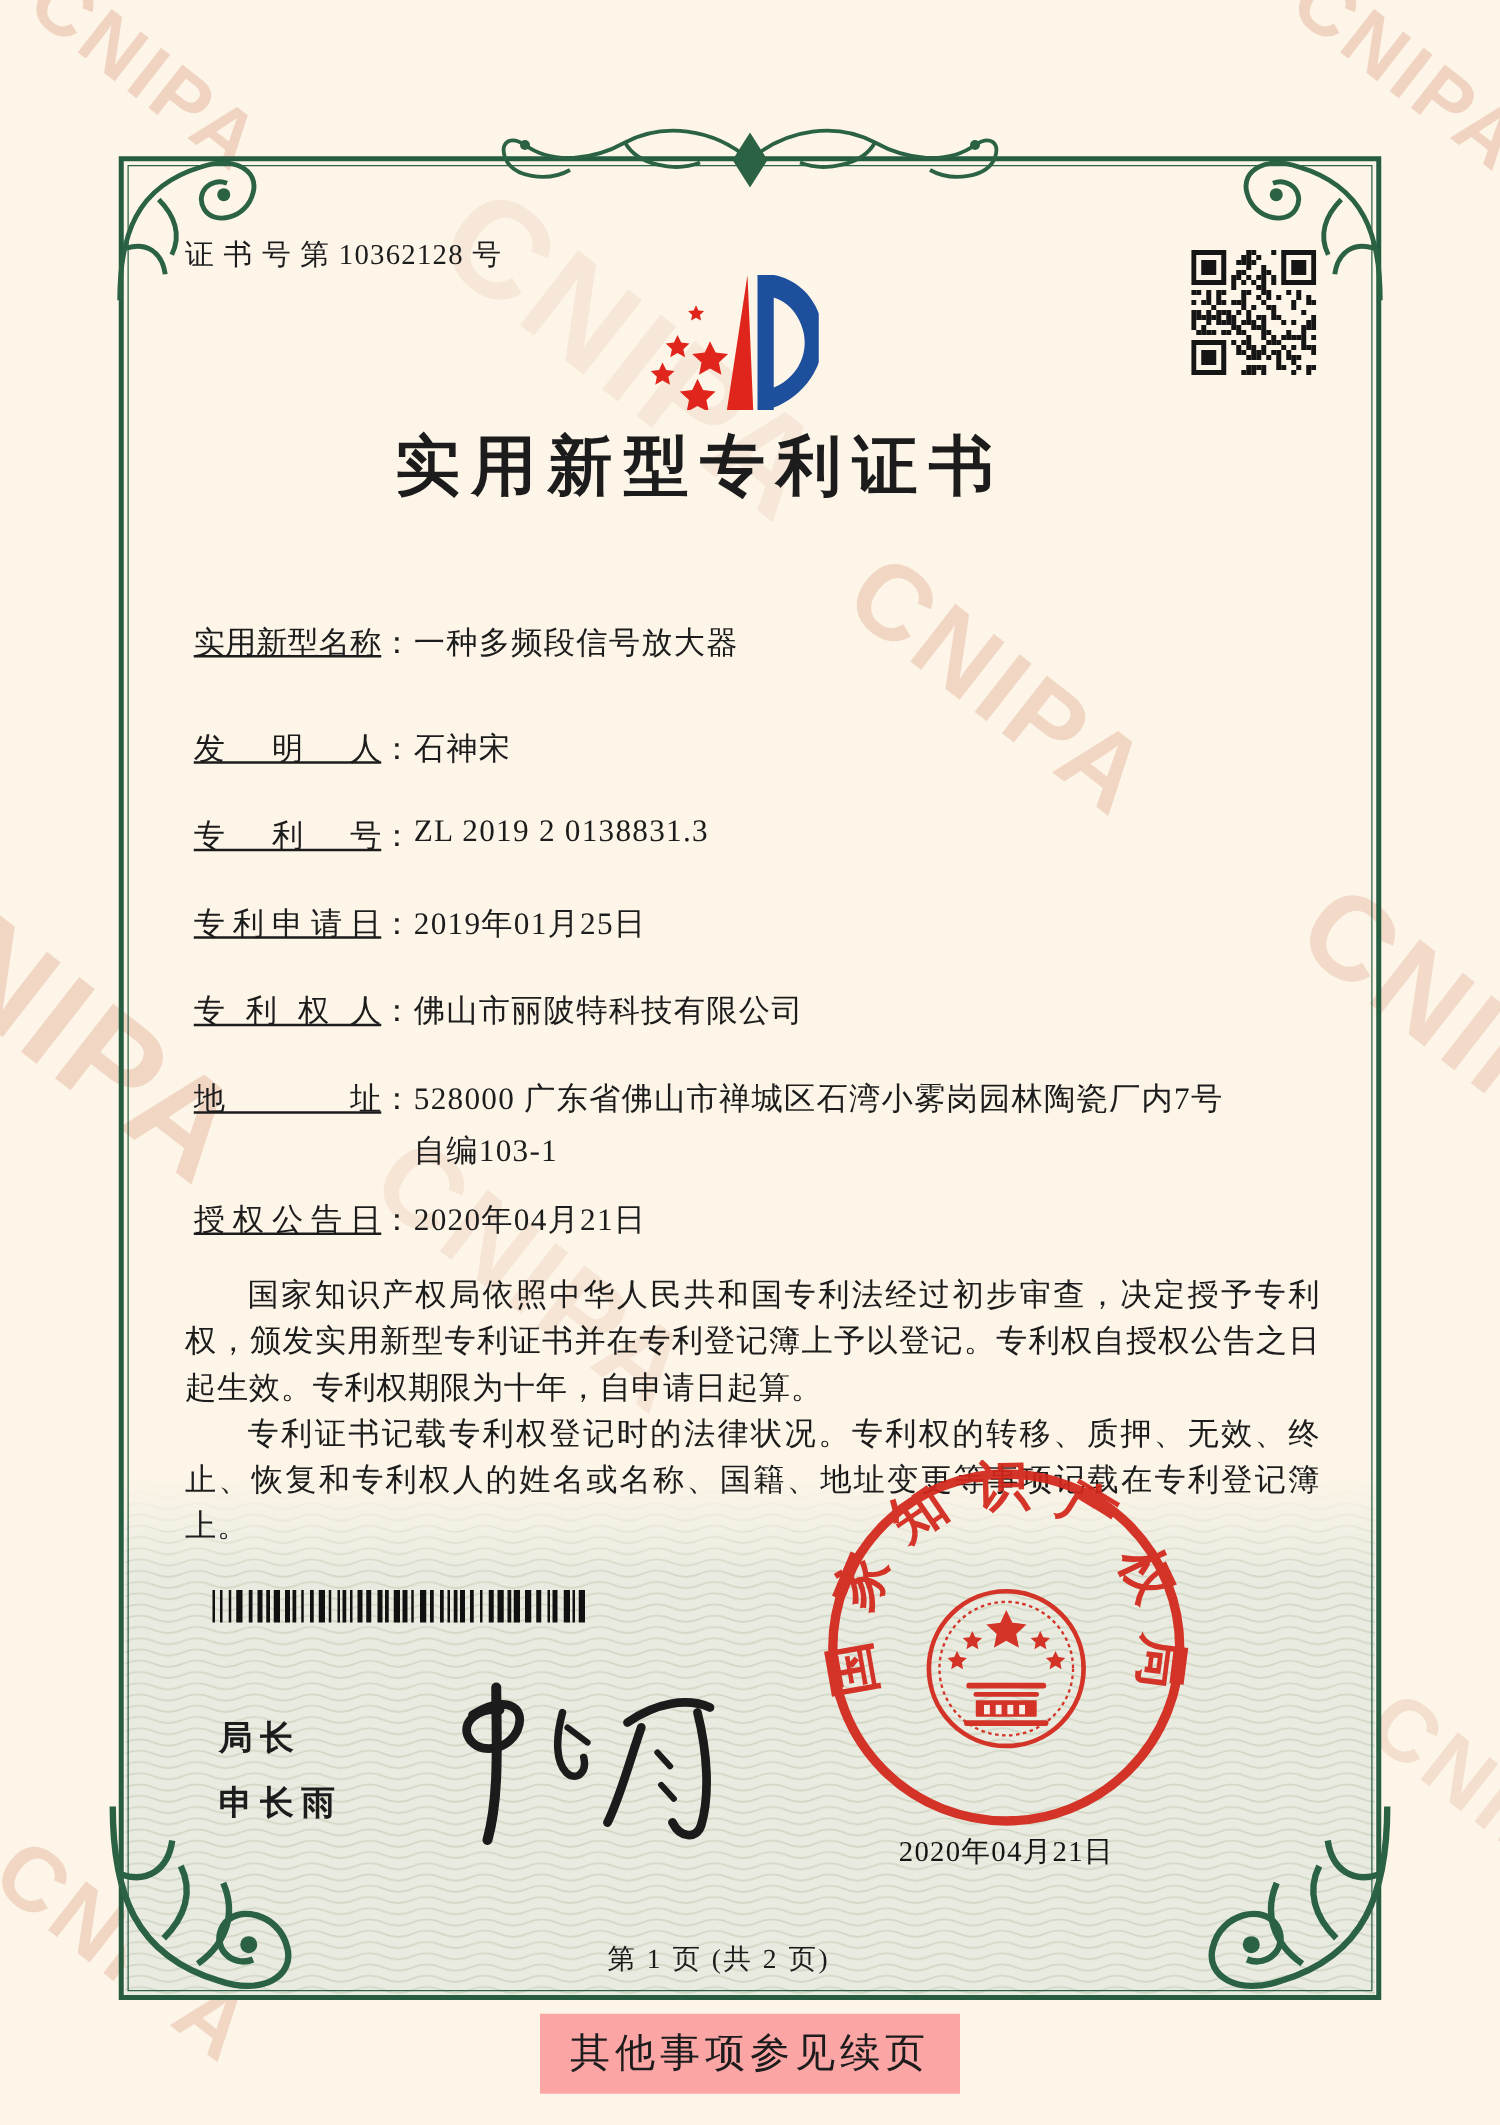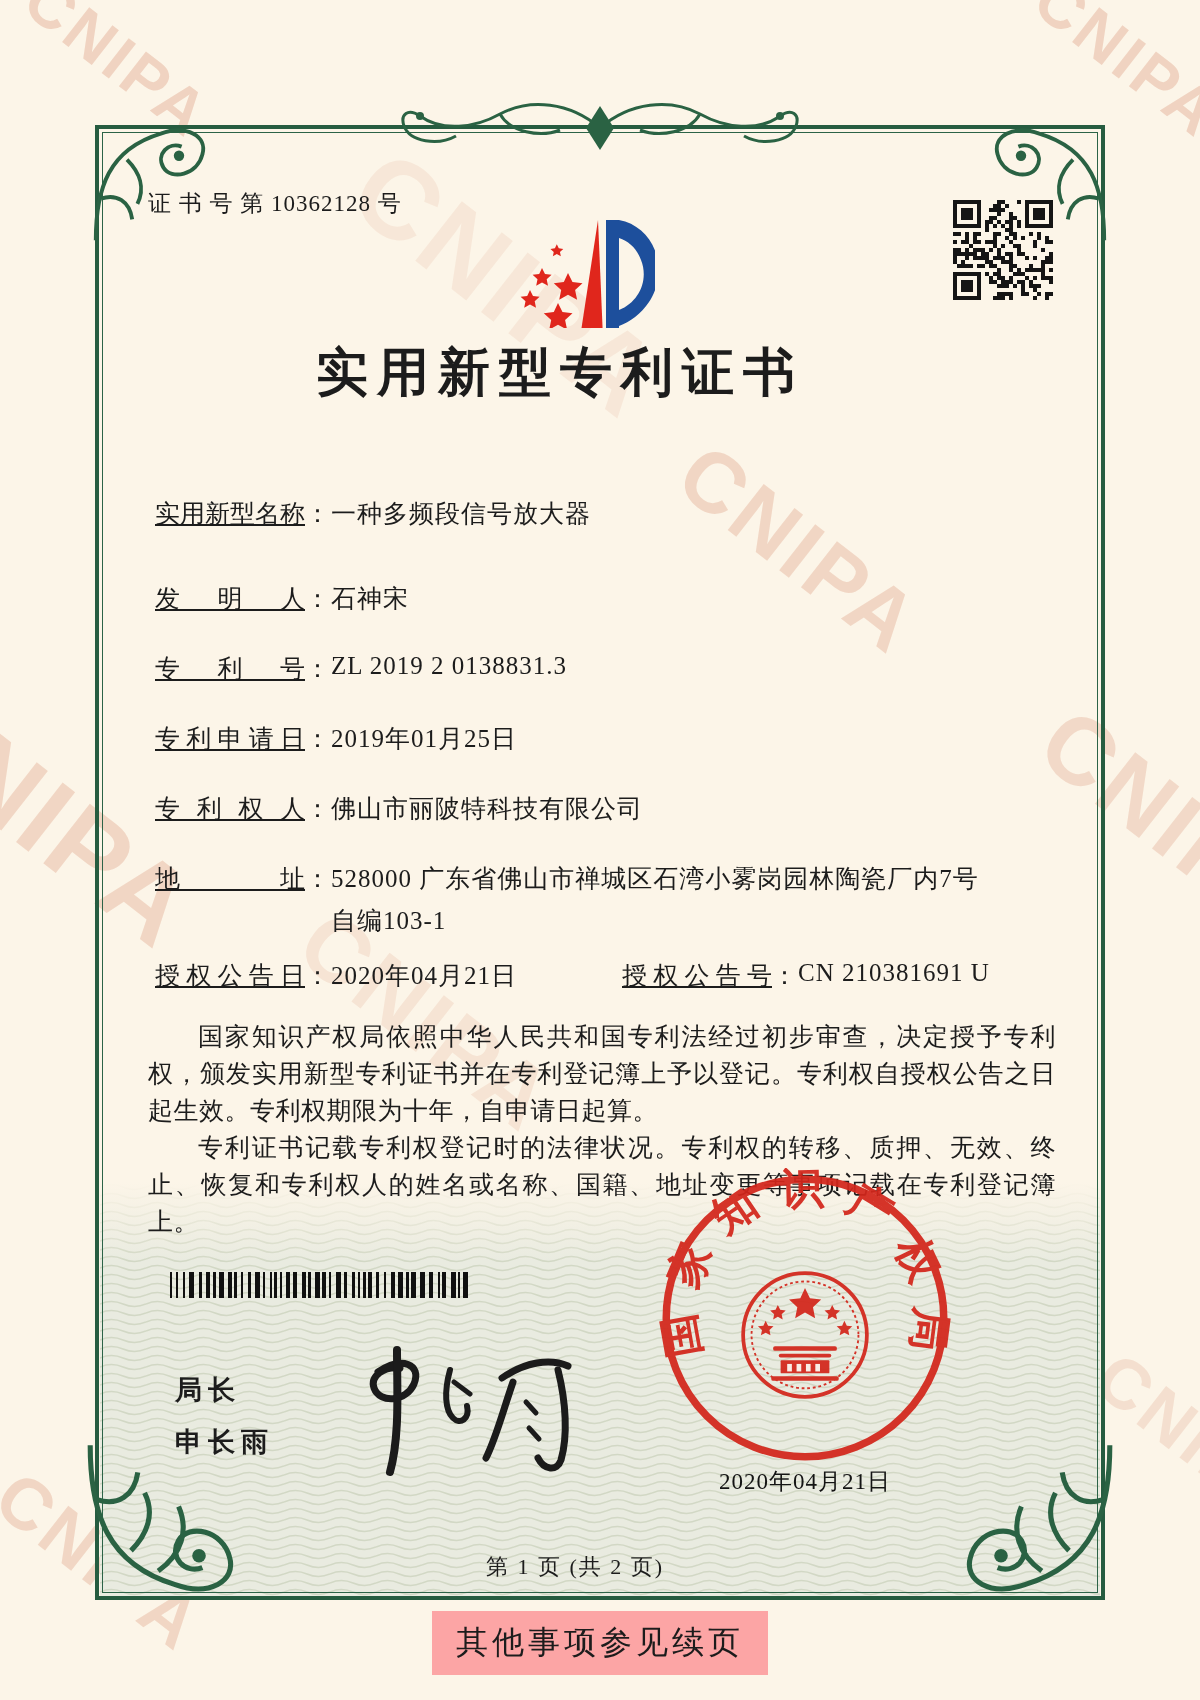--- a/index.html
+++ b/index.html
@@ -399,23 +399,20 @@
       <span class="flabel">专利申请日</span><span class="fcolon">：</span><span class="fvalue">2019年01月25日</span>
     </div>
     <div class="frow" style="top:295px;">
       <span class="flabel">专利权人</span><span class="fcolon">：</span><span class="fvalue">佛山市丽陂特科技有限公司</span>
     </div>
     <div class="frow" style="top:365px;">
       <span class="flabel">地址</span><span class="fcolon">：</span><span class="fvalue" style="max-width:720px;"><span>528000 广东省佛山市禅城区石湾小雾岗园林陶瓷厂内7号</span><span class="addr2" style="display:block;">自编103-1</span></span>
     </div>
     <div class="frow" style="top:426px;margin-top:36px;">
       <span class="flabel">授权公告日</span><span class="fcolon">：</span><span class="fvalue">2020年04月21日</span>
-      <span class="frow2">
-        <span class="flabel">授权公告号</span><span class="fcolon">：</span><span class="fvalue">CN 210381691 U</span>
-      </span>
     </div>
   </div>
 
   <div class="paras">
     <p>国家知识产权局依照中华人民共和国专利法经过初步审查，决定授予专利权，颁发实用新型专利证书并在专利登记簿上予以登记。专利权自授权公告之日起生效。专利权期限为十年，自申请日起算。</p>
     <p>专利证书记载专利权登记时的法律状况。专利权的转移、质押、无效、终止、恢复和专利权人的姓名或名称、国籍、地址变更等事项记载在专利登记簿上。</p>
   </div>
 
   <div class="barcode" id="barcode">
       <div class="bar" style="left:0px;width:2px"></div>

